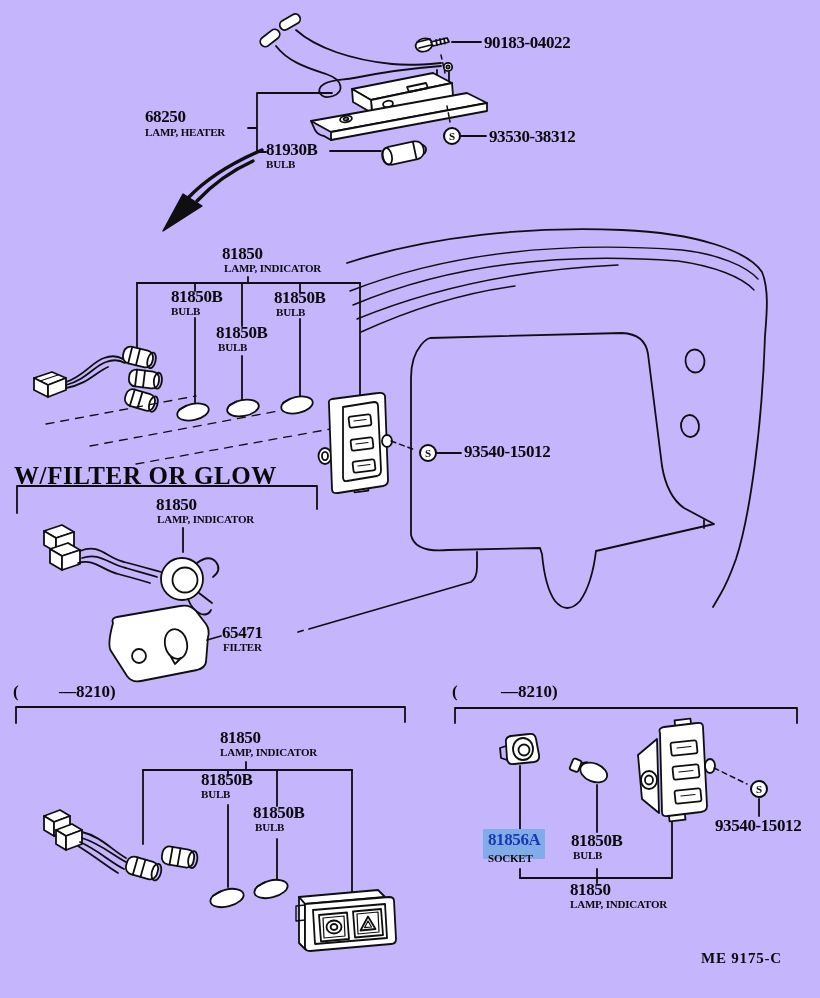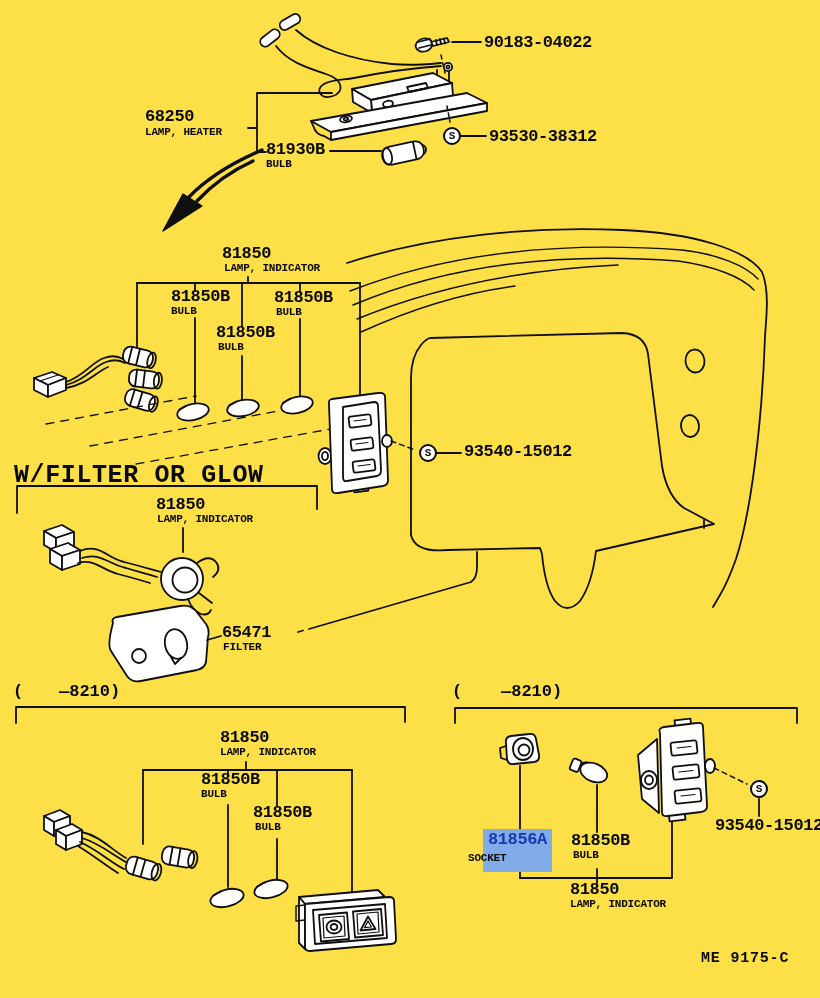--- a/index.html
+++ b/index.html
@@ -1,25 +1,25 @@
 <!DOCTYPE html>
 <html style="--hl-bg: #82ace8; --hl-text: #1838b4;"><head>
 <meta charset="utf-8">
 <style>
   html,body{margin:0;padding:0;background:#fff}
-  .stage{position:relative;width:820px;height:998px;background:#fde047;overflow:hidden;
-         font-family:Liberation Mono, monospace;color:#0a0a0a}
+  .stage{position:relative;width:820px;height:998px;background:#c4b5fd;overflow:hidden;
+         font-family:Liberation Serif, serif;color:#0a0a0a}
   .art{position:absolute;inset:0;z-index:1}
   .lbl{position:absolute;z-index:2;white-space:nowrap;line-height:1.04;font-weight:bold;color:#0a0a0a}
   .pn{font-size:17px;letter-spacing:-0.4px}
   .pd{font-size:11px;letter-spacing:-0.2px}
   .ttl{font-size:25px;letter-spacing:0.6px}
   .par{font-size:17px}
   .ftr{font-size:15px;letter-spacing:0.8px}
-  .hl{background:var(--hl-bg,#82ace8);color:var(--hl-text,#1838b4);padding:2px 5px 23px 5px}
+  .hl{background:var(--hl-bg,#82ace8);color:var(--hl-text,#1838b4);padding:2px 5px 10px 5px}
   .s-badge{position:absolute;z-index:2;width:18px;height:18px;border:2px solid #0a0a0a;border-radius:50%;
            display:flex;align-items:center;justify-content:center;font-size:11px;font-weight:bold;
            background:#fff;box-sizing:border-box}
 </style>
 </head>
 <body>
 
 <div class="stage">
 
   <svg class="art" width="820" height="998" viewBox="0 0 820 998">
@@ -307,21 +307,21 @@
   <div class="lbl pn" style="left:220px;top:729px">81850</div>
   <div class="lbl pd" style="left:220px;top:747px">LAMP, INDICATOR</div>
   <div class="lbl pn" style="left:201px;top:771px">81850B</div>
   <div class="lbl pd" style="left:201px;top:789px">BULB</div>
   <div class="lbl pn" style="left:253px;top:804px">81850B</div>
   <div class="lbl pd" style="left:255px;top:822px">BULB</div>
 
   <div class="lbl par" style="left:452px;top:683px">(</div>
   <div class="lbl par" style="left:501px;top:683px">—8210)</div>
   <div class="lbl pn hl" style="left:483px;top:829px">81856A</div>
-  <div class="lbl pd" style="left:468px;top:853px">SOCKET</div>
+  <div class="lbl pd" style="left:488px;top:853px">SOCKET</div>
   <div class="lbl pn" style="left:571px;top:832px">81850B</div>
   <div class="lbl pd" style="left:573px;top:850px">BULB</div>
   <div class="lbl pn" style="left:570px;top:881px">81850</div>
   <div class="lbl pd" style="left:570px;top:899px">LAMP, INDICATOR</div>
   <div class="s-badge" style="left:750px;top:780px">S</div>
   <div class="lbl pn" style="left:715px;top:817px">93540-15012</div>
 
   <div class="lbl ftr" style="left:701px;top:951px">ME 9175-C</div>
 
 </div>

